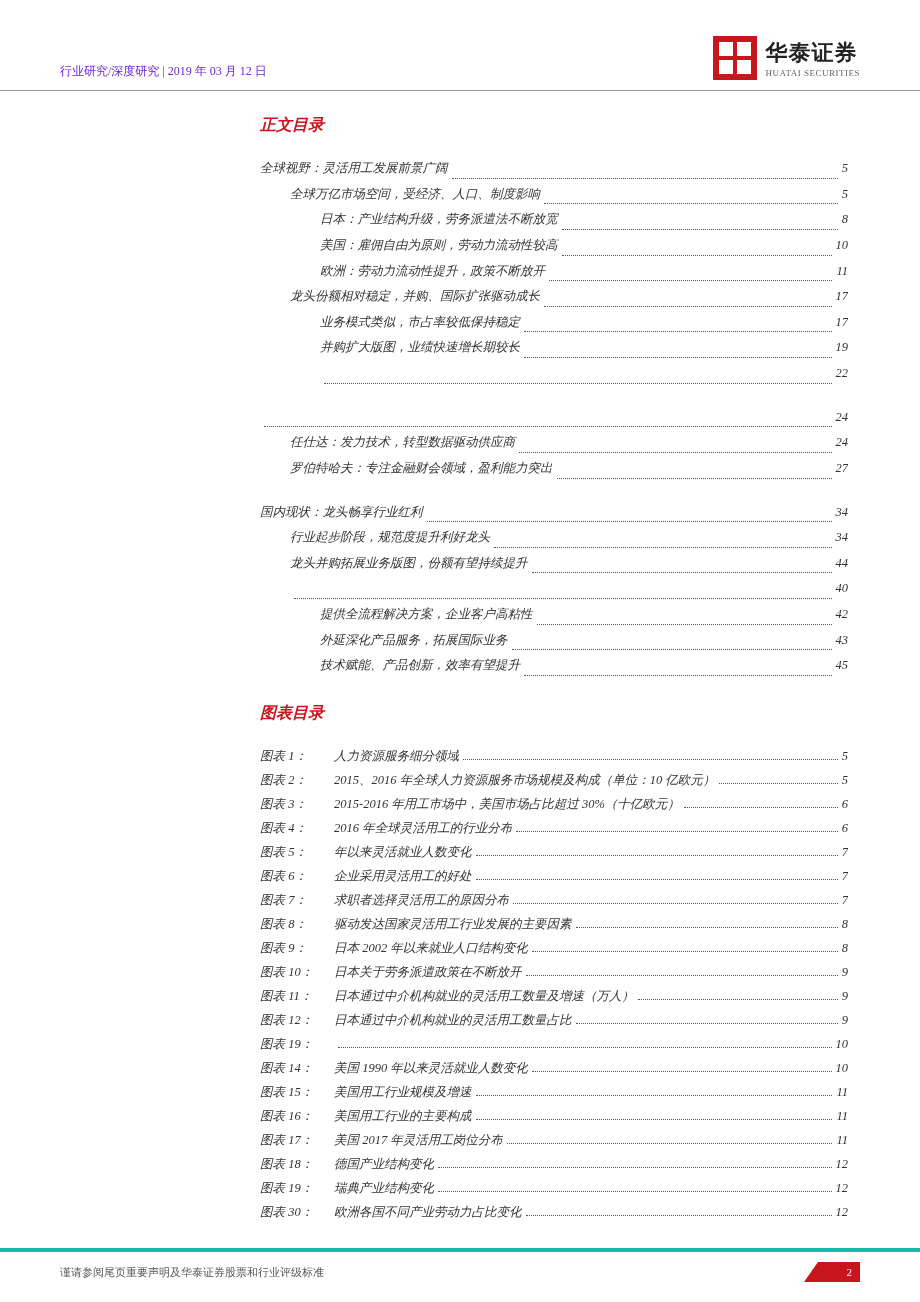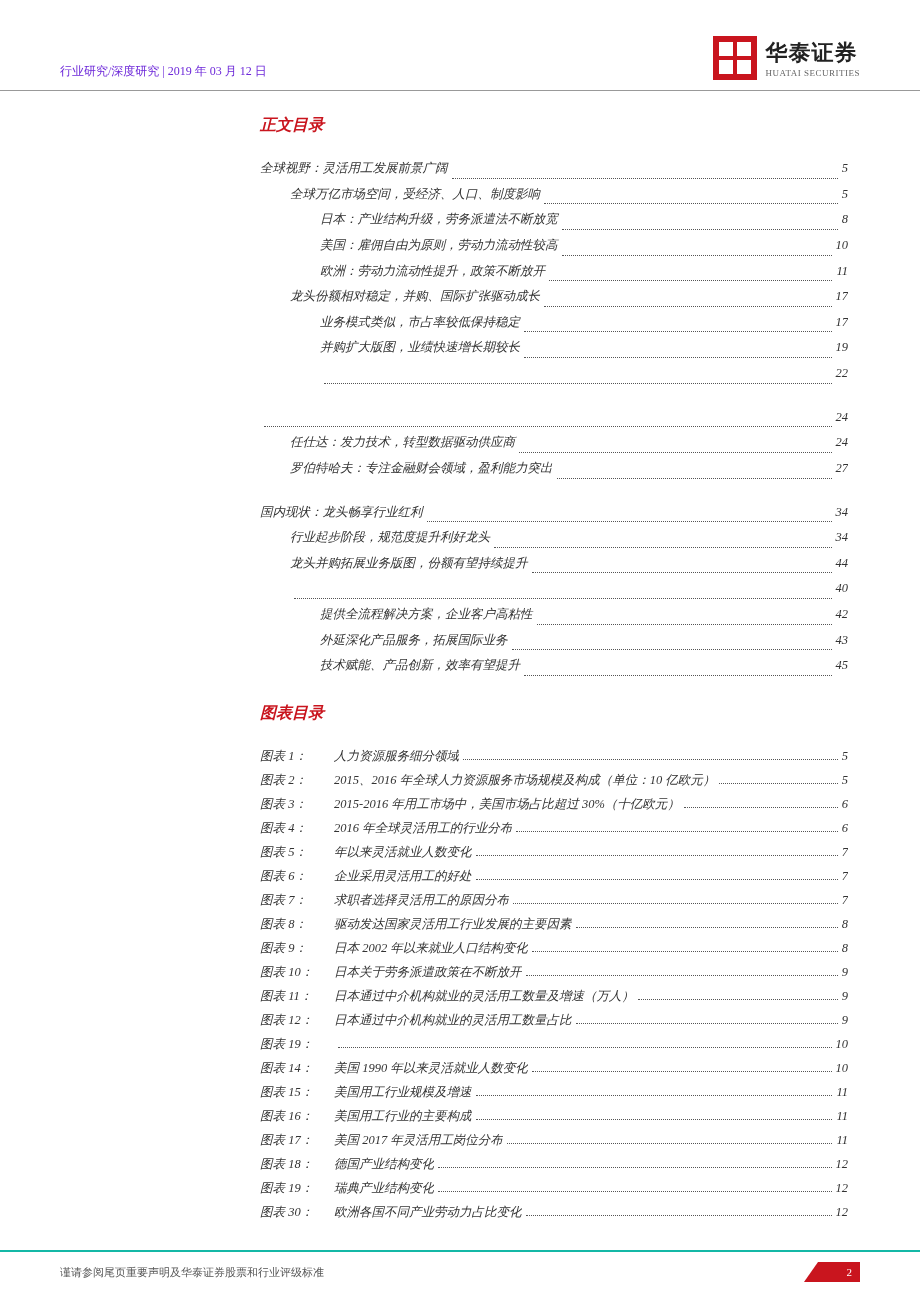--- a/index.html
+++ b/index.html
@@ -83,21 +83,21 @@
     font-size: 12.5px;
     line-height: 1.92;
     white-space: nowrap;
     overflow: hidden;
   }
   .fig-prefix { flex: 0 0 74px; }
   .fig-title { flex: 0 1 auto; overflow: hidden; text-overflow: ellipsis; }
   .footer {
     position: absolute;
     bottom: 0; left: 0; right: 0;
-    border-top: 2px solid #14b8a6;
+    border-top: 4px solid #14b8a6;
     padding: 10px 60px 20px 60px;
     display: flex;
     justify-content: space-between;
     align-items: center;
     font-size: 11px;
     color: #555;
   }
   .page-badge {
     width: 56px; height: 20px;
     background: #c9151e;

